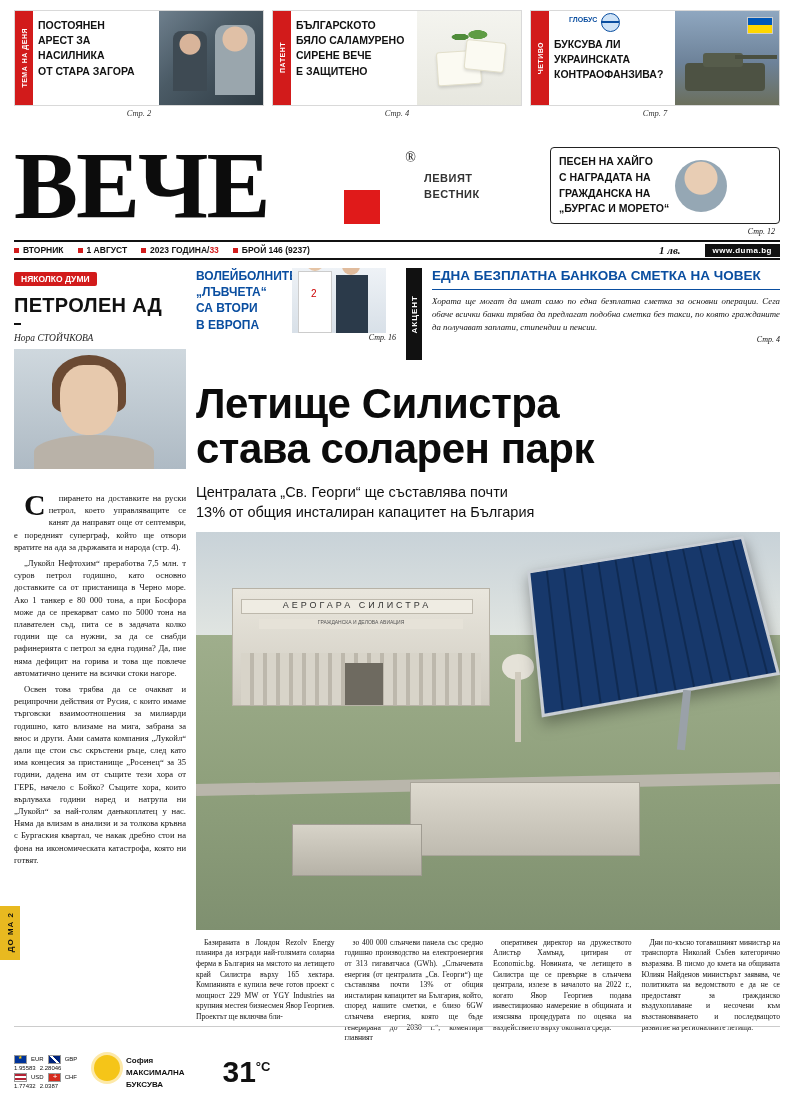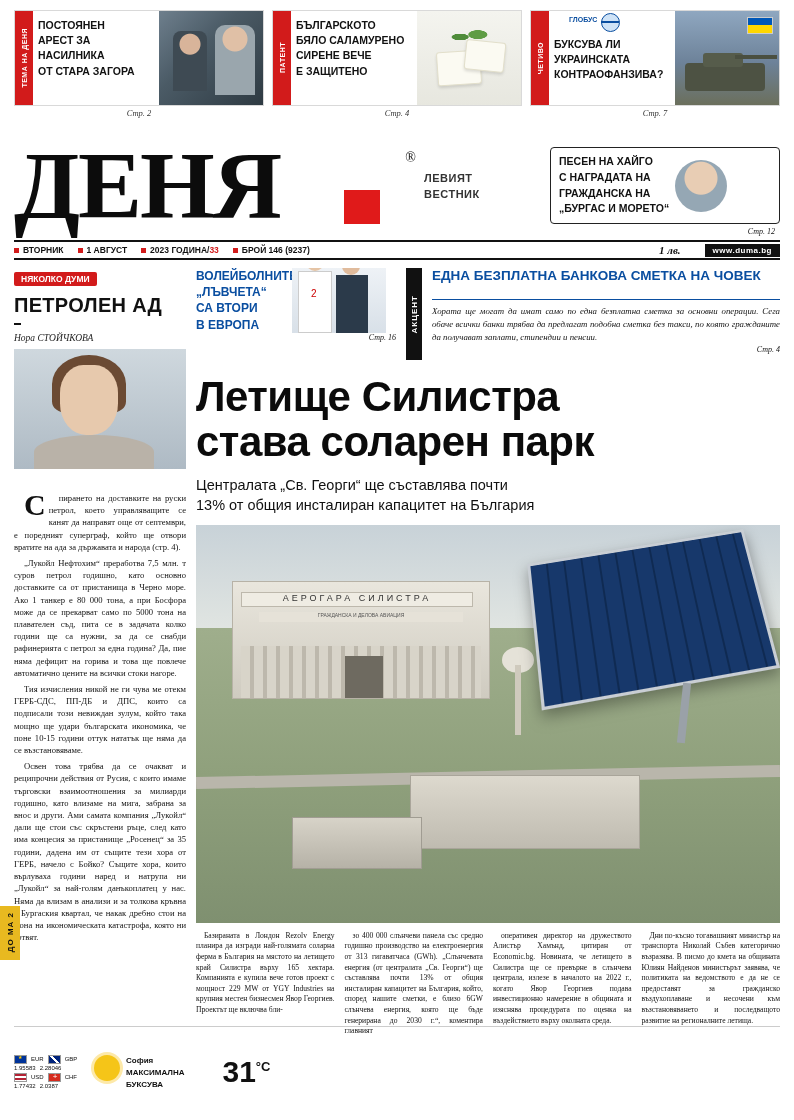--- a/index.html
+++ b/index.html
@@ -161,29 +161,29 @@
   .volley-img .p2h { position:absolute; left:50px; bottom:58px; width:18px; height:18px; border-radius:50%; background:#e0bb9c; }
   .volley-ref { font-size:8px; font-style:italic; text-align:right; }
   .accent-tab {
     width:16px; background:#111; color:#fff; font-family:"Liberation Sans",sans-serif;
     font-size:8px; font-weight:bold; display:flex; align-items:center; justify-content:center;
   }
   .accent-tab span { writing-mode: vertical-rl; transform: rotate(180deg); letter-spacing:1px; }
   .accent-box { flex:1; }
   .accent-title {
     font-family:"Liberation Sans", sans-serif; font-weight:bold; font-size:13.5px;
-    color:#0a4ea0; border-bottom:1px solid #0a4ea0; padding-bottom:16px;
+    color:#0a4ea0; border-bottom:1px solid #0a4ea0; padding-bottom:6px;
   }
   .accent-body { font-size:8.8px; line-height:1.45; text-align:justify; margin-top:5px; font-style:italic; }
   .accent-ref { font-size:8px; font-style:italic; text-align:right; margin-top:2px; }
 
   
   .headline {
     font-family:"Liberation Sans", sans-serif; font-weight:bold; font-size:42px;
-    line-height:1.08; letter-spacing:-.5px; margin-top:14px; color:#0b0b0b;
+    line-height:1.08; letter-spacing:-.5px; margin-top:21px; color:#0b0b0b;
   }
   .subhead {
     font-family:"Liberation Sans", sans-serif; font-size:14.5px; line-height:1.38;
     margin-top:10px; color:#111;
   }
 
   
   .mainphoto { margin-top:10px; height: 398px; position:relative; overflow:hidden;
     background: linear-gradient(180deg,#cfd6cb 0%,#b9c3ae 35%,#a8b39a 100%); }
   .mp-sky { position:absolute; inset:0 0 72% 0; background:linear-gradient(180deg,#c8d2d8,#e2e6e2); }
@@ -301,21 +301,21 @@
   </div>
 
   <div class="pagerefs">
     <div class="pageref">Стр. 2</div>
     <div class="pageref">Стр. 4</div>
     <div class="pageref">Стр. 7</div>
   </div>
 
   <div class="masthead">
     <div class="logo-wrap">
-      <div class="logo">ДЕНЯ</div>
+      <div class="logo">ВЕЧЕ</div>
       <div class="reg">®</div>
       <div class="red-sq"></div>
     </div>
     <div class="levi">
       <div>ЛЕВИЯТ</div>
       <div>ВЕСТНИК</div>
     </div>
     <div class="promo">
       <div class="promo-text">
         <div>ПЕСЕН НА ХАЙГО</div>
@@ -345,21 +345,20 @@
       <div class="lead-rule"></div>
       <div class="byline">Нора СТОЙЧКОВА</div>
       <div class="author-photo">
         <div class="hair"></div>
         <div class="face"></div>
         <div class="body"></div>
       </div>
       <div class="lc-text">
         <p class="dropcap">Спирането на доставките на руски петрол, което управляващите се канят да направят още от септември, е поредният суперграф, който ще отвори вратите на ада за държавата и народа (стр. 4).</p>
         <p>„Лукойл Нефтохим“ преработва 7,5 млн. т суров петрол годишно, като основно доставките са от пристанища в Черно море. Ако 1 танкер е 80 000 тона, а при Босфора може да се прекарват само по 5000 тона на плавателен съд, пита се в задачата колко години ще са нужни, за да се снабди рафинерията с петрол за една година? Да, пие няма дефицит на горива и това ще повлече автоматично цените на всички стоки нагоре.</p>
-        <p>Тия изчисления никой не ги чува ме отекм ГЕРБ-СДС, ПП-ДБ и ДПС, които са подписали този невиждан зулум, който така мощно ще удари българската икономика, че поне 10-15 години оттук нататък ще няма да се възстановяваме.</p>
         <p>Освен това трябва да се очакват и реципрочни действия от Русия, с които имаме търговски взаимоотношения за милиарди годишно, като влизаме на мига, забрана за внос и други. Ами самата компания „Лукойл“ дали ще стои със скръстени ръце, след като има концесия за пристанище „Росенец“ за 35 години, дадена им от същите тези хора от ГЕРБ, начело с Бойко? Същите хора, които върлуваха години наред и натрупа ни „Лукойл“ за най-голям данъкоплатец у нас. Няма да влизам в анализи и за толкова кръвна с Бургаския квартал, че накак дребно стои на фона на икономическата катастрофа, която ни готвят.</p>
       </div>
       <div class="side-tab"><span>ДО МА 2</span></div>
     </div>
 
     <div class="col-right">
 
       <div class="rtop">
         <div style="width:200px;">
           <div class="volley">

